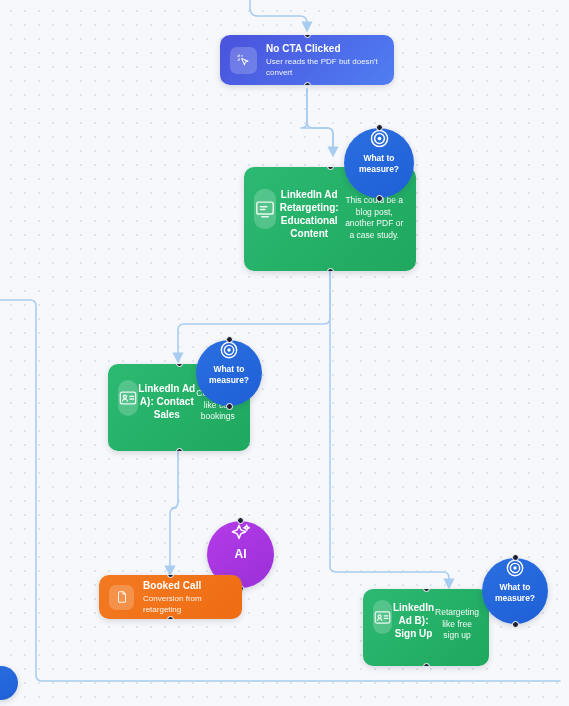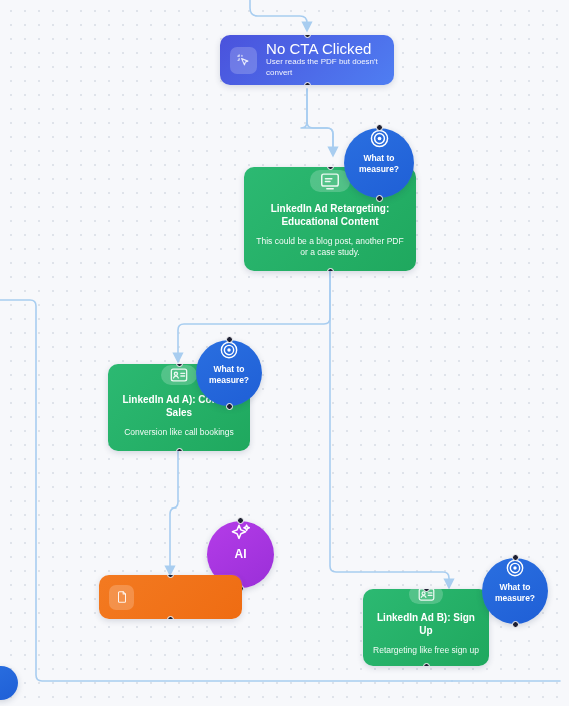--- a/index.html
+++ b/index.html
@@ -65,35 +65,35 @@
     border-radius: 7px;
     background: rgba(255,255,255,0.20);
     display: flex;
     align-items: center;
     justify-content: center;
   }
   .card-h .txt {
     min-width: 0;
   }
   .card-h .title {
-    font-size: 15px;
-    font-weight: normal;
+    font-size: 10px;
+    font-weight: bold;
     line-height: 12px;
     letter-spacing: 0.05px;
   }
   .card-h .sub {
     font-size: 8px;
     line-height: 11px;
     margin-top: 1px;
     color: rgba(255,255,255,0.93);
   }
   
   .card-v {
     display: flex;
-    flex-direction: column;
+    flex-direction: row;
     align-items: center;
     justify-content: center;
     padding: 14px 10px 24px;
     text-align: center;
   }
   .card-v .icon-tile {
     width: 40px;
     height: 40px;
     border-radius: 10px;
     background: rgba(255,255,255,0.20);
@@ -264,20 +264,24 @@
 
   <div class="node card orange card-h" style="left:99px; top:575px; width:143px; height:44px;">
     <div class="handle h-top"></div>
     <div class="handle h-bot"></div>
     <div class="icon-tile" style="width:25px;height:25px;">
       <svg width="14" height="14" viewBox="0 0 24 24" fill="none" stroke="rgba(255,255,255,0.9)" stroke-width="1.8" stroke-linecap="round" stroke-linejoin="round">
         <path d="M14 3H7.5A1.5 1.5 0 0 0 6 4.5v15A1.5 1.5 0 0 0 7.5 21h9a1.5 1.5 0 0 0 1.5-1.5V7z"></path>
         <path d="M14 3v4h4"></path>
       </svg>
     </div>
+    <div class="txt">
+      <div class="title">Booked Call</div>
+      <div class="sub">Conversion from retargeting</div>
+    </div>
   </div>
 
   <div class="node card green card-v" style="left:363px; top:589px; width:126px; height:77px; padding-top:10px;">
     <div class="handle h-top"></div>
     <div class="handle h-bot"></div>
     <div class="icon-tile" style="width:34px;height:34px;margin-bottom:7px;">
       <svg width="19" height="19" viewBox="0 0 24 24" fill="none" stroke="rgba(255,255,255,0.88)" stroke-width="1.6" stroke-linecap="round" stroke-linejoin="round">
         <rect x="2.8" y="5" width="18.4" height="14" rx="2.2"></rect>
         <circle cx="8.3" cy="10.6" r="1.9"></circle>
         <path d="M5.4 15.6c.6-1.5 1.7-2.2 2.9-2.2s2.3.7 2.9 2.2"></path>

